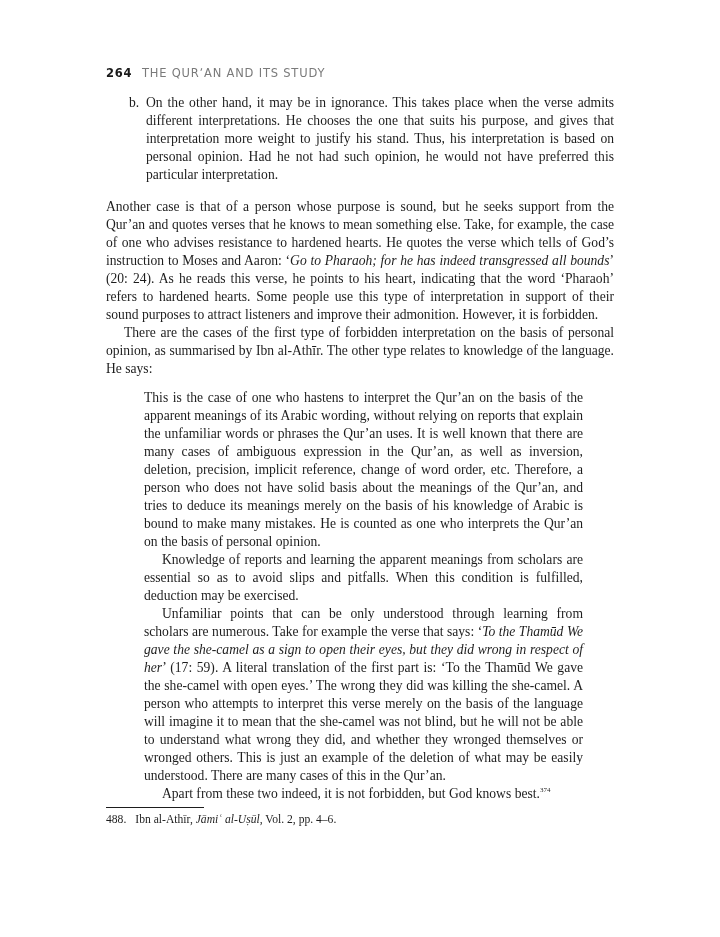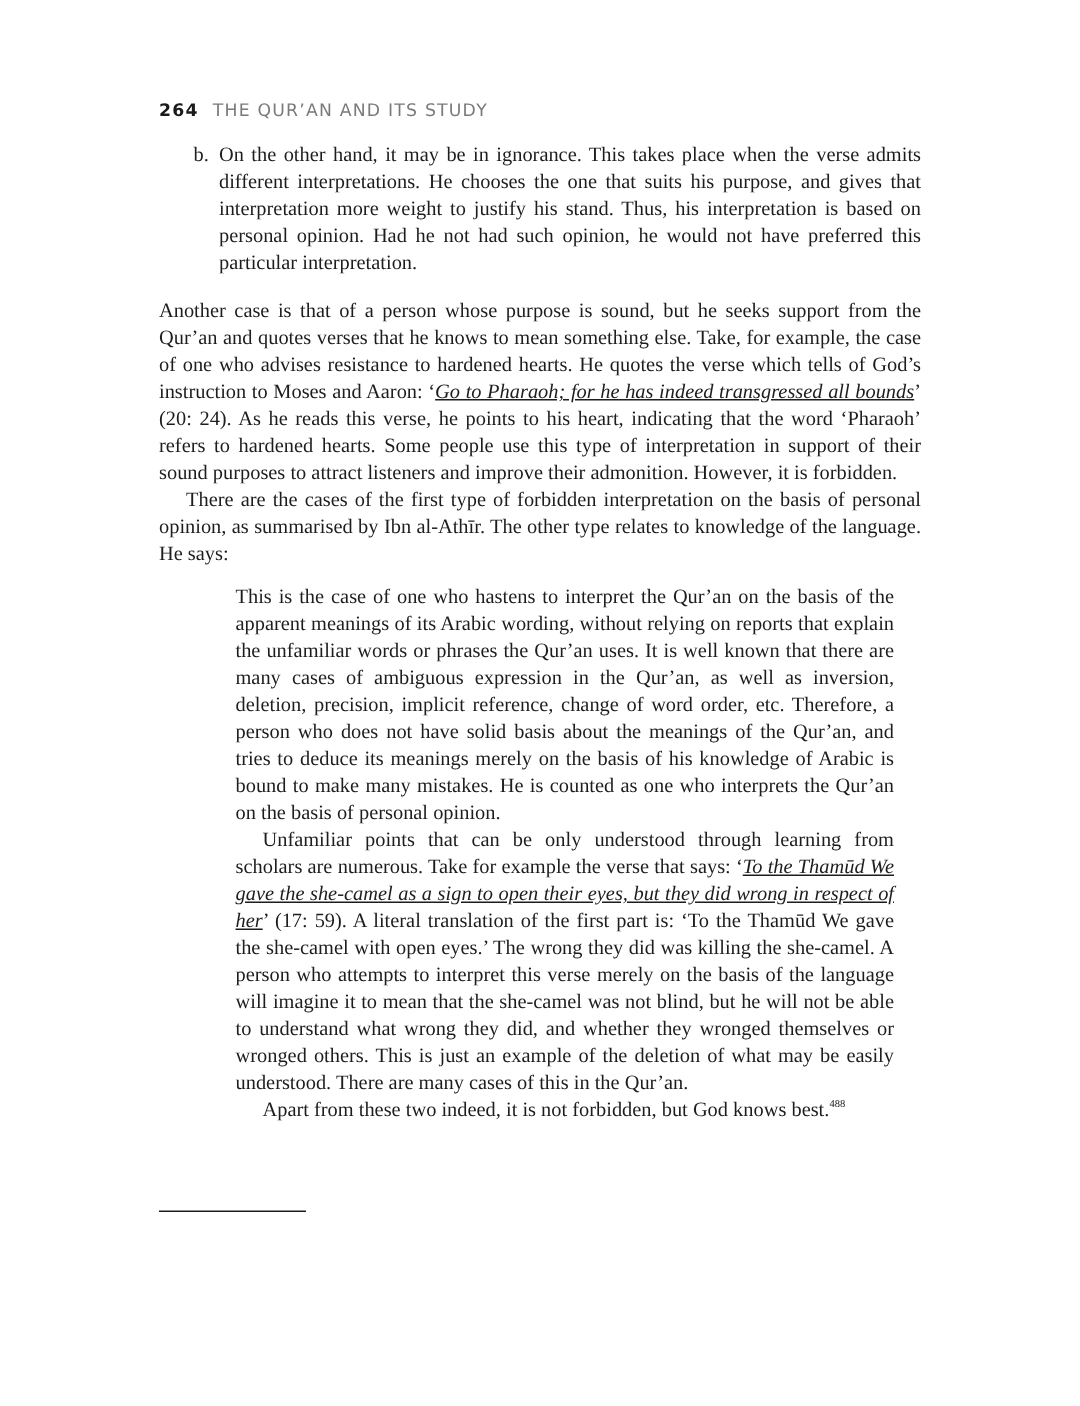--- a/index.html
+++ b/index.html
@@ -22,34 +22,34 @@
       font-size: 13.6px; line-height: 18px; text-align: justify;
     }
     .list-b { top: 94px; left: 146px; width: 468px; }
     .list-b .marker { position: absolute; left: -17px; top: 0; }
     p { margin: 0; }
     .indent { text-indent: 18px; }
 
     .main-1 { top: 198px; }
 
     .quote-block {
-      position: absolute; left: 157px; width: 439px; top: 389px;
+      position: absolute; left: 144px; width: 439px; top: 389px;
       font-size: 13.6px; line-height: 18px; text-align: justify;
     }
 
     .footnote-rule {
       position: absolute; left: 106px; top: 807px; width: 98px; height: 1px; background: #1d1d1d;
     }
     .footnote {
       position: absolute; left: 106px; top: 812px;
       font-size: 11.6px; line-height: 15px;
     }
     .footnote .fnum { margin-right: 9px; }
     sup { font-size: 7px; line-height: 0; vertical-align: 6px; }
-    i { font-style: italic; text-decoration: underline; }
+    i { font-style: italic; }
   </style>
 </head>
 <body>
 
 <div class="page">
 
   <div class="running-head">
     <span class="pgnum">264</span>
     <span class="title">THE QURʼAN AND ITS STUDY</span>
   </div>
@@ -59,20 +59,24 @@
     <p>On the other hand, it may be in ignorance. This takes place when the verse admits different interpretations. He chooses the one that suits his purpose, and gives that interpretation more weight to justify his stand. Thus, his interpretation is based on personal opinion. Had he not had such opinion, he would not have preferred this particular interpretation.</p>
   </div>
 
   <div class="body-text main-1">
     <p><span>Another case is that of a person whose purpose is sound, but he seeks support from the Qur’an and quotes verses that he knows to mean something else. Take, for example, the case of one who advises resistance to hardened hearts. He quotes the verse which tells of God’s instruction to Moses and Aaron: ‘</span><i>Go to Pharaoh; for he has indeed transgressed all bounds</i><span>’ (20: 24). As he reads this verse, he points to his heart, indicating that the word ‘Pharaoh’ refers to hardened hearts. Some people use this type of interpretation in support of their sound purposes to attract listeners and improve their admonition. However, it is forbidden.</span></p>
     <p class="indent">There are the cases of the first type of forbidden interpretation on the basis of personal opinion, as summarised by Ibn al-Athīr. The other type relates to knowledge of the language. He says:</p>
   </div>
 
   <div class="quote-block">
     <p>This is the case of one who hastens to interpret the Qur’an on the basis of the apparent meanings of its Arabic wording, without relying on reports that explain the unfamiliar words or phrases the Qur’an uses. It is well known that there are many cases of ambiguous expression in the Qur’an, as well as inversion, deletion, precision, implicit reference, change of word order, etc. Therefore, a person who does not have solid basis about the meanings of the Qur’an, and tries to deduce its meanings merely on the basis of his knowledge of Arabic is bound to make many mistakes. He is counted as one who interprets the Qur’an on the basis of personal opinion.</p>
+    <p class="indent">Knowledge of reports and learning the apparent meanings from scholars are essential so as to avoid slips and pitfalls. When this condition is fulfilled, deduction may be exercised.</p>
     <p class="indent"><span>Unfamiliar points that can be only understood through learning from scholars are numerous. Take for example the verse that says: ‘</span><i>To the Thamūd We gave the she-camel as a sign to open their eyes, but they did wrong in respect of her</i><span>’ (17: 59). A literal translation of the first part is: ‘To the Thamūd We gave the she-camel with open eyes.’ The wrong they did was killing the she-camel. A person who attempts to interpret this verse merely on the basis of the language will imagine it to mean that the she-camel was not blind, but he will not be able to understand what wrong they did, and whether they wronged themselves or wronged others. This is just an example of the deletion of what may be easily understood. There are many cases of this in the Qur’an.</span></p>
-    <p class="indent"><span>Apart from these two indeed, it is not forbidden, but God knows best.</span><sup>488</sup></p>
+    <p class="indent"><span>Apart from these two indeed, it is not forbidden, but God knows best.</span><sup>374</sup></p>
   </div>
 
   <div class="footnote-rule"></div>
 
+  <div class="footnote">
+    <span class="fnum">488.</span><span>Ibn al-Athīr, </span><i>Jāmiʿ al-Uṣūl</i><span>, Vol. 2, pp. 4–6.</span>
+  </div>
 
 </div>
 
 </body></html>

